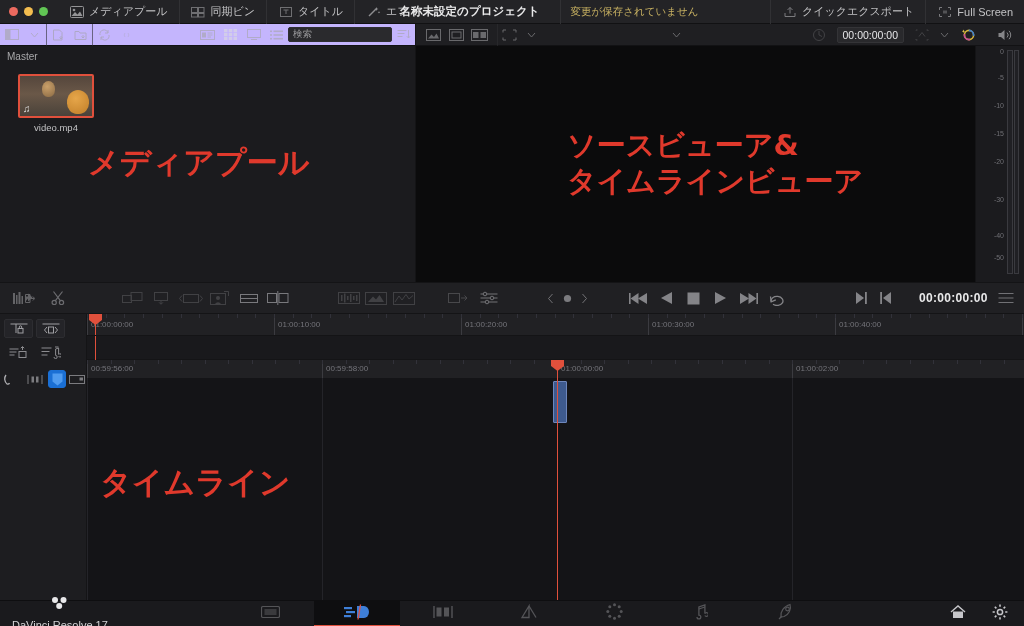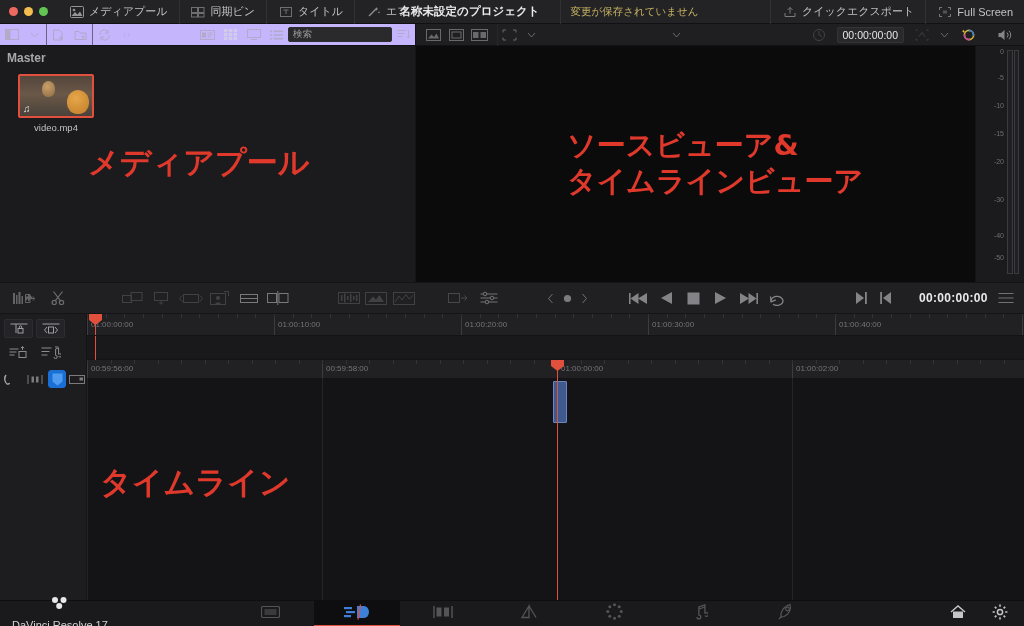--- a/index.html
+++ b/index.html
@@ -59,21 +59,21 @@
   .searchbox {
     width: 104px; height: 15px; background: #2a2a2d;
     border: 1px solid #2f2f33; border-radius: 2px;
     font-size: 9.5px; color: #9b9b9d; padding: 0 4px;
     display: flex; align-items: center;
   }
   .mp-body {
     position: absolute; top: 46px; left: 0; width: 415px; height: 236px;
     background: #1b1b1e;
   }
-  .master-lbl { font-size: 12px; color: #a8a8aa; padding: 5px 0 0 7px; font-weight: bold; }
+  .master-lbl { font-size: 10px; color: #a8a8aa; padding: 5px 0 0 7px; }
   .thumb-wrap { position: absolute; left: 18px; top: 28px; width: 76px; }
   .thumb {
     width: 76px; height: 44px; border: 2px solid #e0503c; border-radius: 2px;
     position: relative; overflow: hidden;
     background: linear-gradient(#55463c 0%, #6a5848 45%, #4a423a 100%);
   }
   .balloon1 {
     position: absolute; left: 22px; top: 5px; width: 13px; height: 16px;
     background: radial-gradient(circle at 40% 35%, #caa06a, #8a6a44);
     border-radius: 50% 50% 45% 45%;

